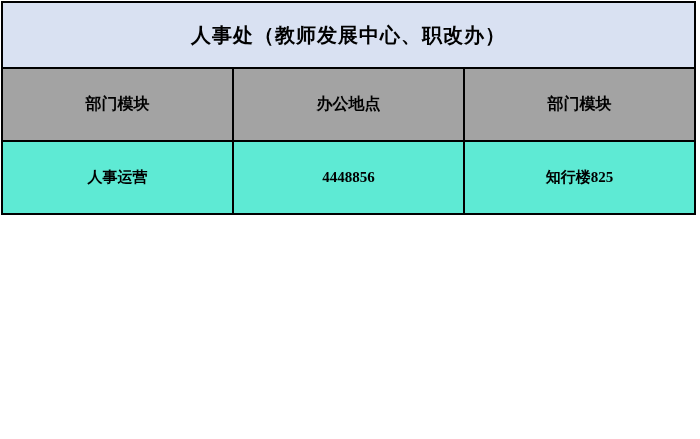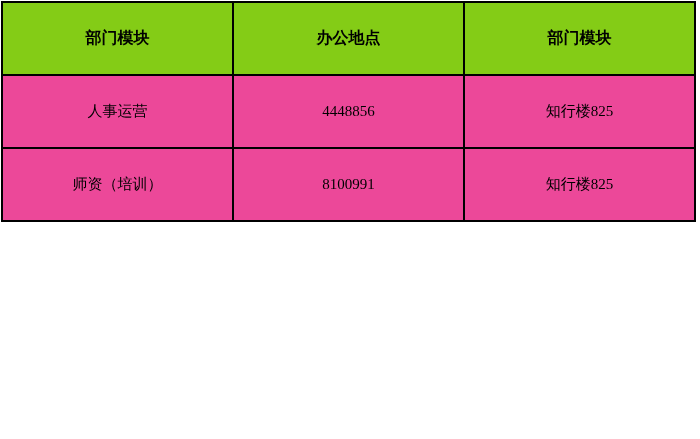--- a/index.html
+++ b/index.html
@@ -34,48 +34,46 @@
   td.title-cell {
     background: #d9e1f2;
     height: 64px;
     font-family: "Liberation Sans", sans-serif;
     font-weight: bold;
     font-size: 20px;
     letter-spacing: 1px;
   }
   tr.header-row th {
     height: 71px;
-    background: #84cc16;
+    background: #a3a3a3;
     font-family: "Liberation Sans", sans-serif;
     font-weight: bold;
     font-size: 16px;
   }
   tr.data-row td {
     height: 71px;
-    background: #ec4899;
+    background: #5eead4;
     font-size: 15px;
-    font-weight: normal;
+    font-weight: bold;
   }
 </style>
 </head>
 <body>
 
 <div class="canvas">
   <table class="contact-table">
     <tbody>
+      <tr>
+        <td class="title-cell" colspan="3">人事处（教师发展中心、职改办）</td>
+      </tr>
       <tr class="header-row">
         <th>部门模块</th>
         <th>办公地点</th>
         <th>部门模块</th>
       </tr>
       <tr class="data-row">
         <td>人事运营</td>
         <td>4448856</td>
         <td>知行楼825</td>
       </tr>
-      <tr class="data-row">
-        <td>师资（培训）</td>
-        <td>8100991</td>
-        <td>知行楼825</td>
-      </tr>
     </tbody>
   </table>
 </div>
 
 </body></html>

